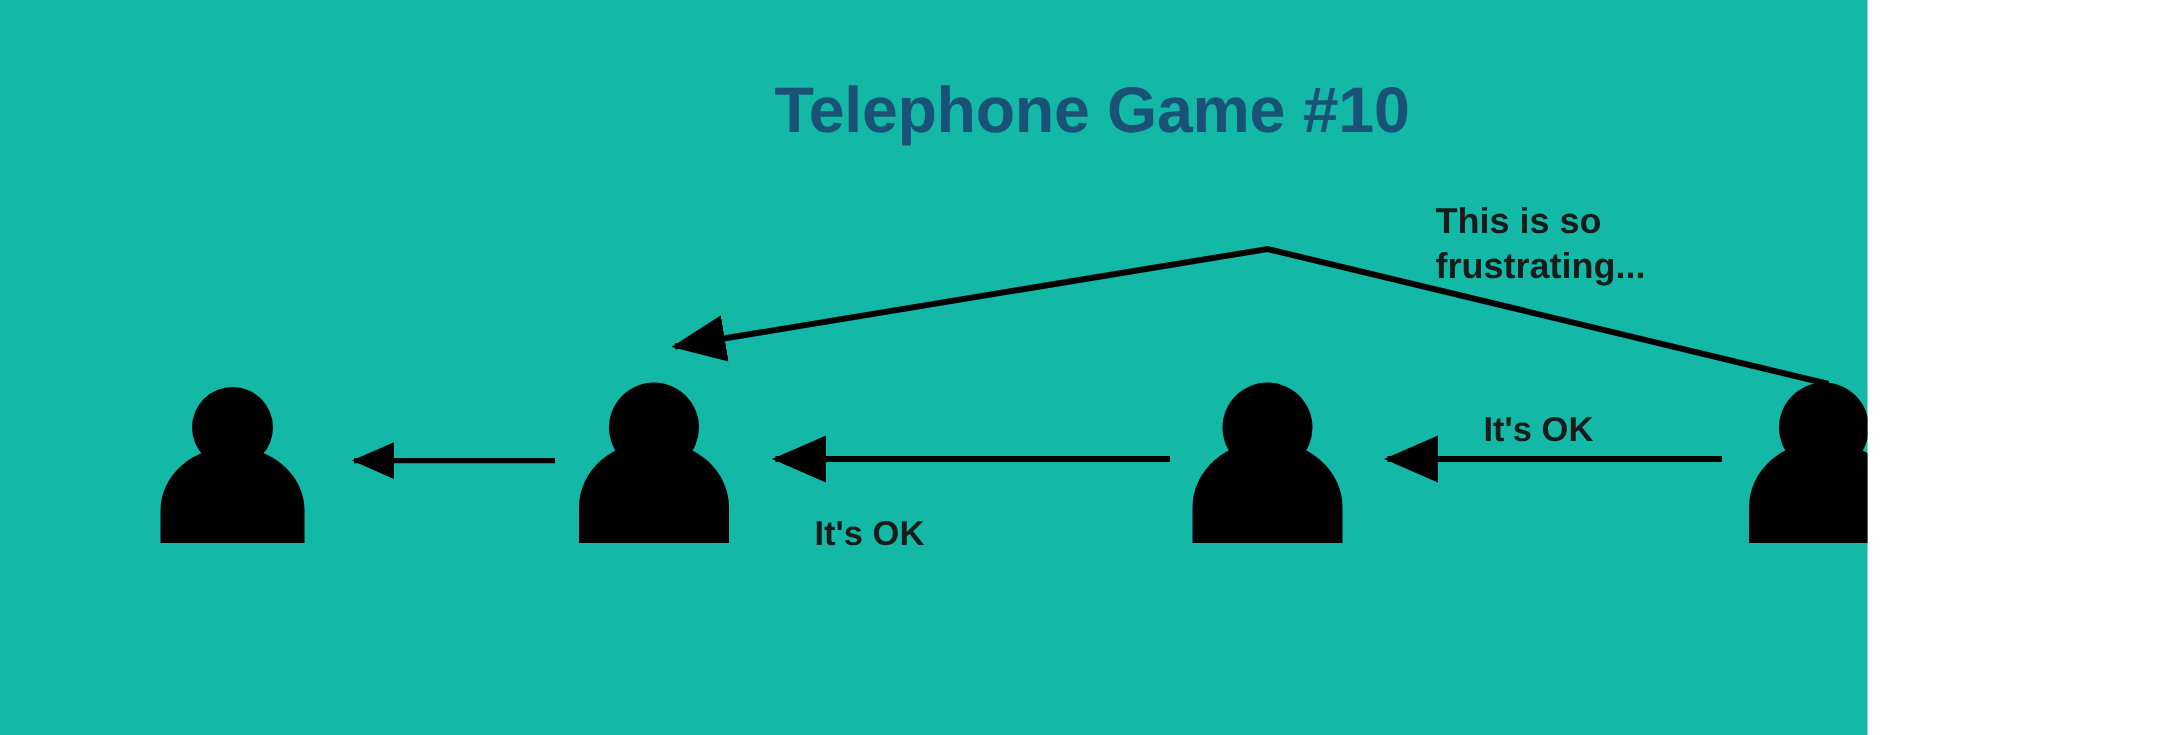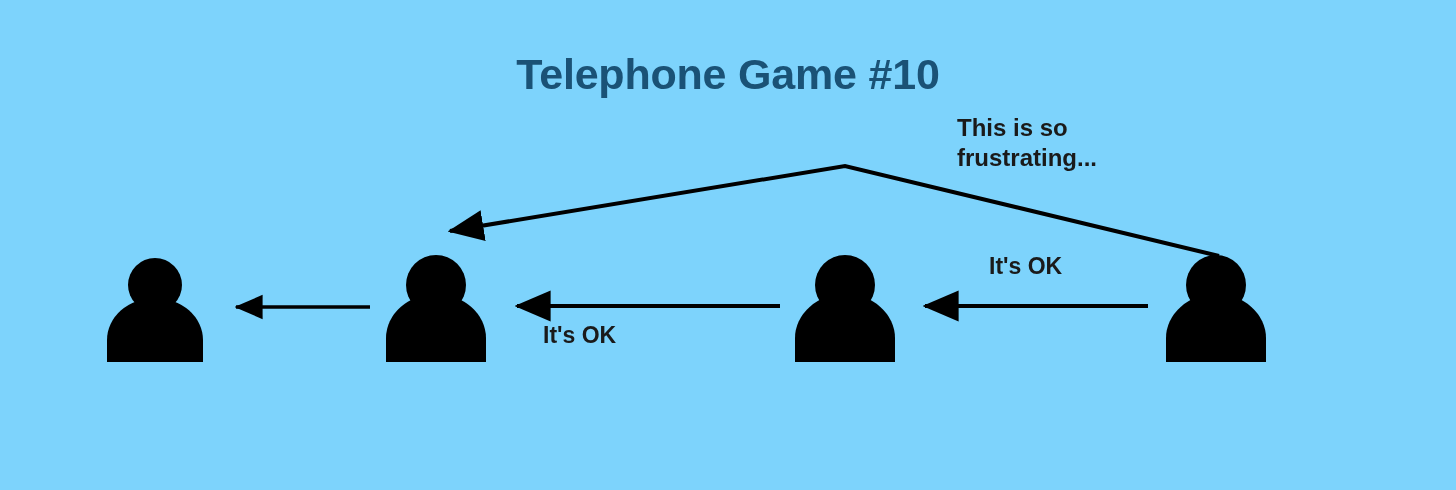--- a/index.html
+++ b/index.html
@@ -6,23 +6,23 @@
   html, body {
     margin: 0;
     padding: 0;
     background: #ffffff;
   }
   body {
     font-family: "Liberation Sans", sans-serif;
   }
   #canvas {
     position: relative;
-    width: 1456px;
+    width: 1245px;
     height: 490px;
-    background: #7dd3fc;
+    background: #14b8a6;
     overflow: hidden;
   }
   #title {
     position: absolute;
     left: 0;
     top: 50px;
     width: 1456px;
     text-align: center;
     font-family: "Liberation Sans", sans-serif;
     font-size: 43px;
@@ -39,20 +39,21 @@
     height: 490px;
     pointer-events: none;
   }
   .label {
     position: absolute;
     font-family: "Liberation Sans", sans-serif;
     font-weight: bold;
     color: #1a1a1a;
     line-height: 1.25;
     white-space: pre-line;
+    margin-top: 20px;
   }
   #label-frustrating {
     left: 957px;
     top: 113px;
     font-size: 24px;
     width: 210px;
   }
   #label-ok-right {
     left: 989px;
     top: 252px;

